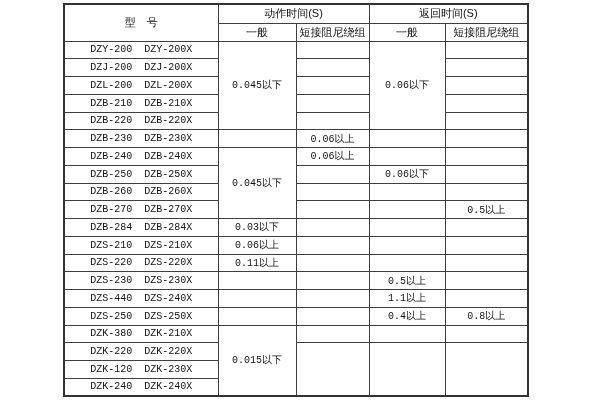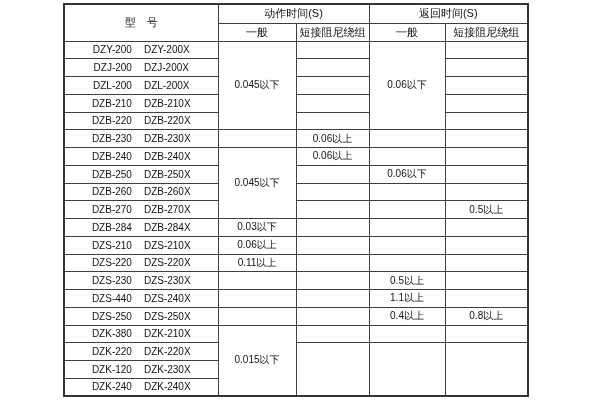--- a/index.html
+++ b/index.html
@@ -20,21 +20,21 @@
     text-align:center;
     vertical-align:middle;
     font-weight:normal;
     white-space:nowrap;
     overflow:hidden;
   }
   table.spec th { font-size:11px; }
   table.spec td { font-size:10px; }
   thead tr.h1 { height:19px; }
   thead tr.h2 { height:18px;padding-left:13px; }
-  tbody tr { height:17.75px; }
+  tbody tr { height:17.75px;font-family:Liberation Mono, monospace; }
   td.model span { display:inline-block; }
   td.model span.m1 { margin-right:12px; }
   td.val { font-size:9.5px; }
   col.c-model  { width:154px; }
   col.c-ag     { width:78px; }
   col.c-ad     { width:73px; }
   col.c-rg     { width:76px; }
   col.c-rd     { width:83px; }
 </style>
 </head>

